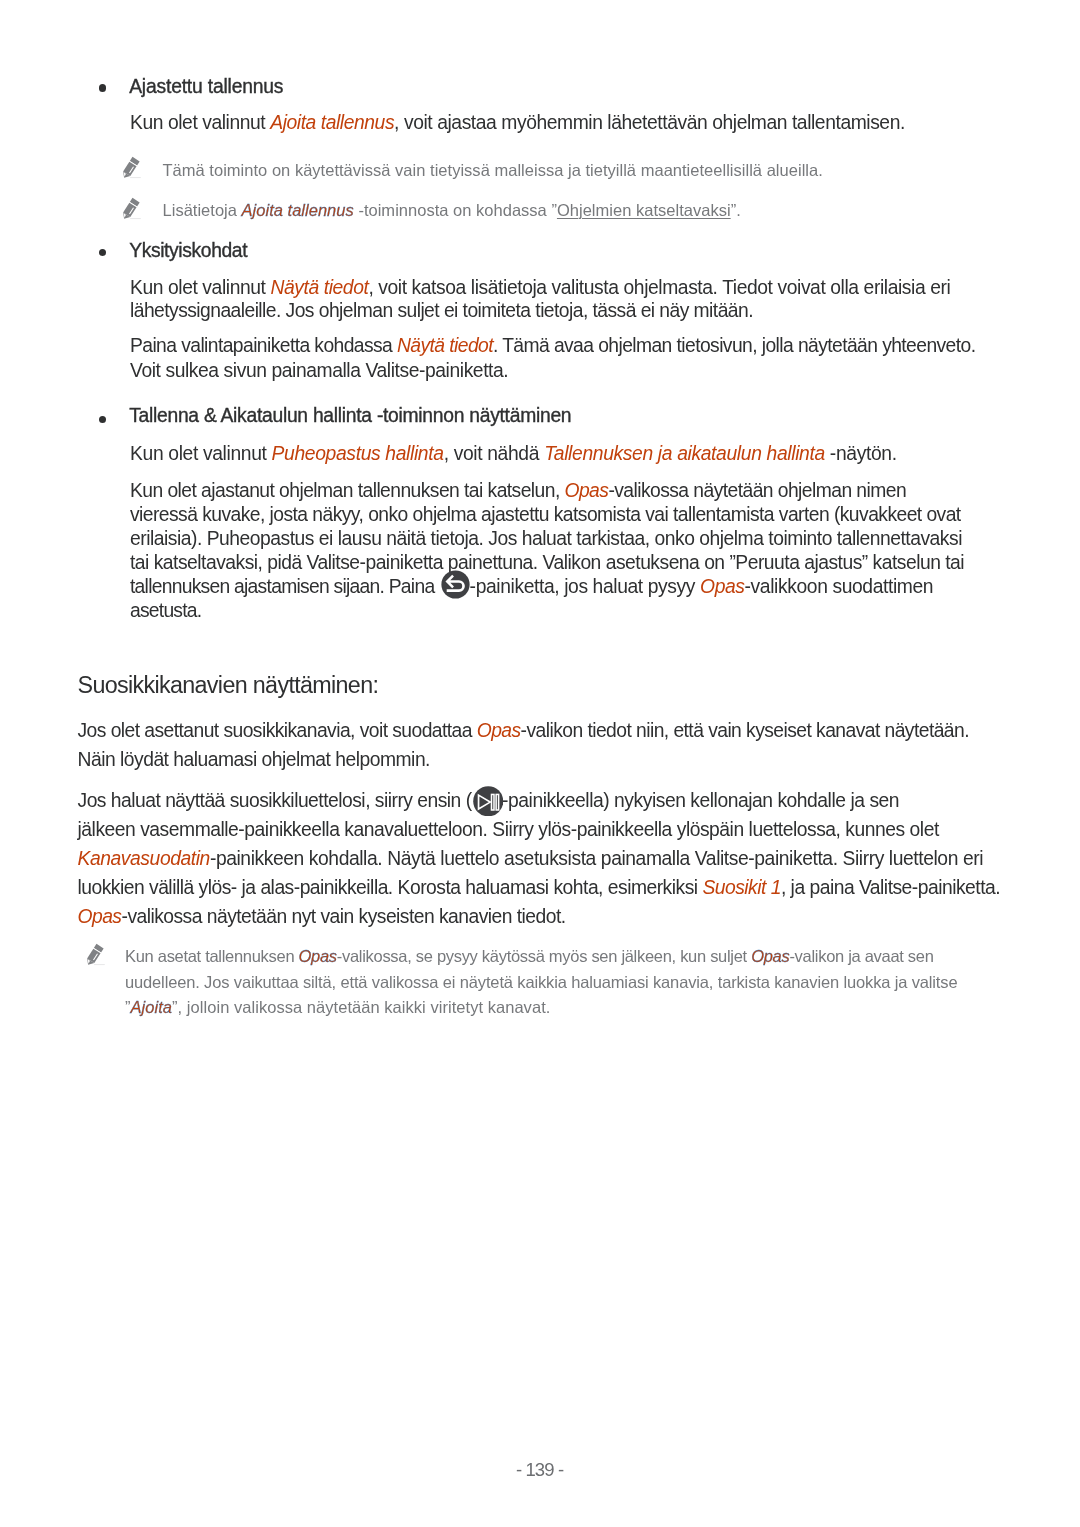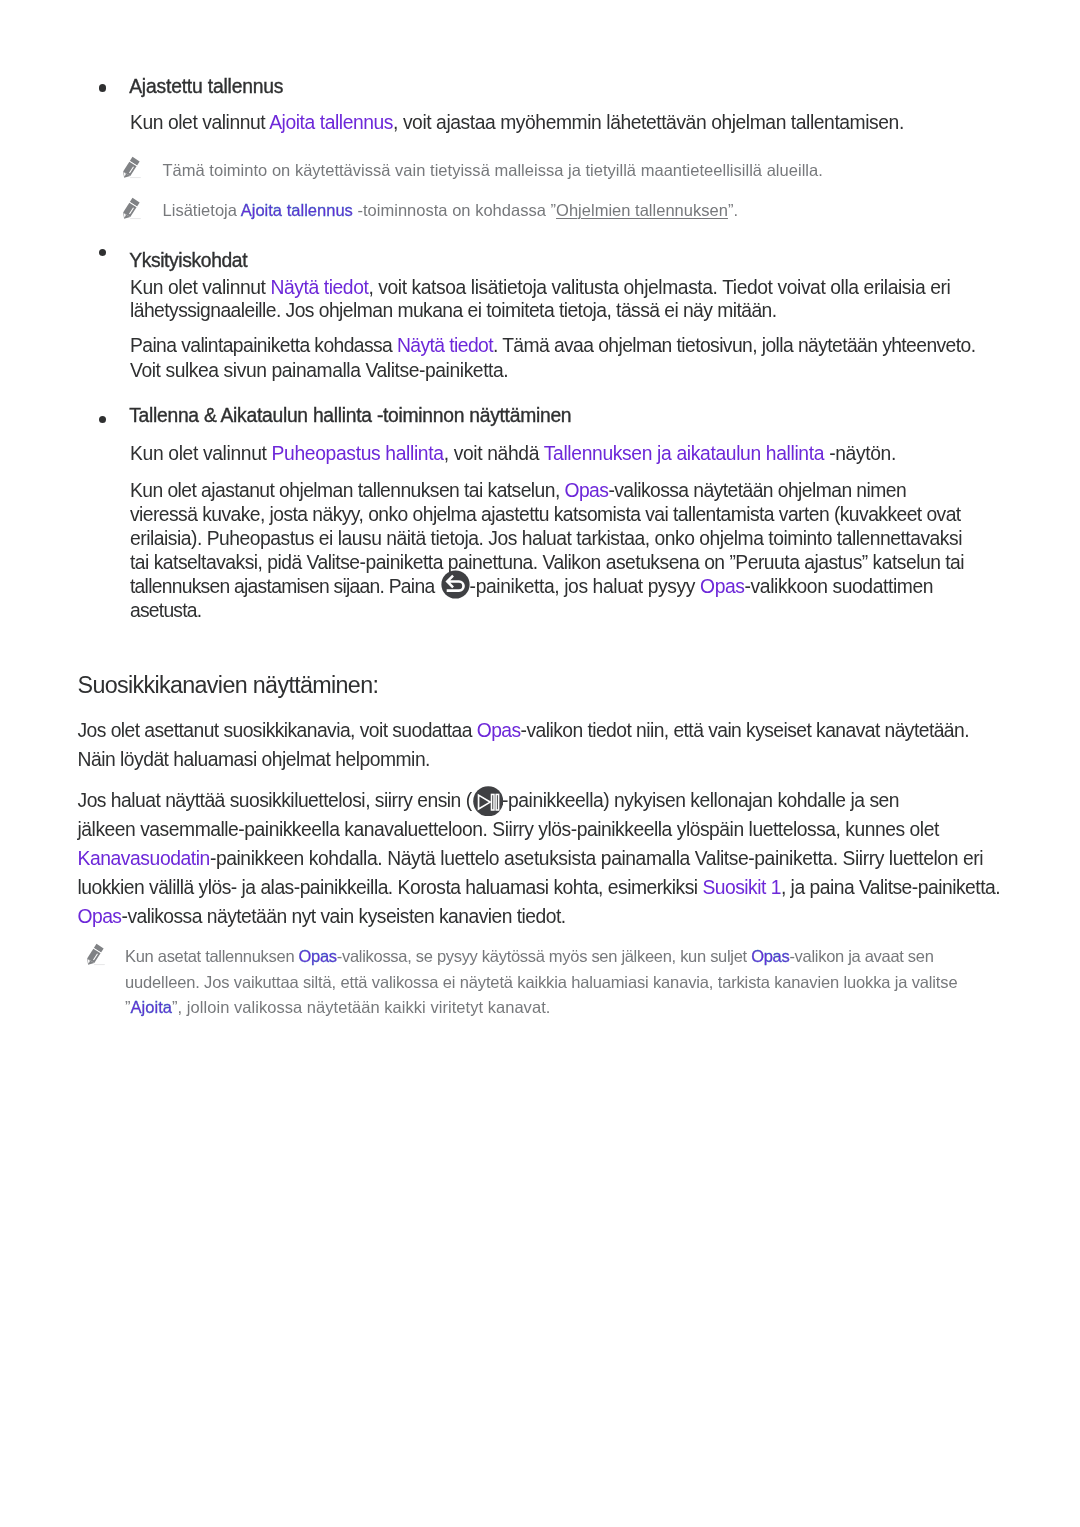--- a/index.html
+++ b/index.html
@@ -6,21 +6,21 @@
   * { box-sizing:border-box; }
   html,body { margin:0; padding:0; }
   body { width:1080px; height:1527px; background:#ffffff;
          font-family:"Liberation Sans", sans-serif; color:#2f3031;
          -webkit-font-smoothing:antialiased; }
   .page { position:relative; width:1080px; height:1527px; overflow:hidden; background:#fff; }
   .blk { position:absolute; white-space:nowrap; }
   .ln { white-space:nowrap; position:absolute; left:0; }
   .seg { white-space:pre; }
   .blk { width:max-content; }
-  .blue { color:#6d28d9; }
+  .blue { color:#c2410c;font-style:italic; }
   .ulink { color:#77797c; text-decoration:underline; text-underline-offset:2px; text-decoration-thickness:1px; }
   .bullet-dot { position:absolute; width:7.4px; height:7.4px; border-radius:50%; background:#2f3031; }
   .head-b { font-size:19.3px; font-weight:normal; -webkit-text-stroke:0.36px #2f3031; line-height:24px; }
   .body-a { font-size:19.3px; line-height:24.15px; }
   .body-b { font-size:19.3px; line-height:28.9px; }
   .note-a { font-size:16.5px; line-height:26.2px; color:#77797c; }
   .note-a .blue { -webkit-text-stroke:0.28px #1b6cb3; }
   .sec-h  { font-size:23.3px; line-height:28px; font-weight:normal; }
   .pencil { position:absolute; width:27.3px; height:27.3px; display:block; }
   .pageno { position:absolute; left:0; width:1080px; text-align:center; font-size:18.5px; line-height:22px; color:#6c6e71; letter-spacing:-0.9px; text-indent:-0.9px; }
@@ -61,29 +61,29 @@
           <rect x="0" y="-3.75" width="4.3" height="7.5" fill="#808285"></rect>
           <rect x="4.3" y="-3.75" width="0.8" height="7.5" fill="#fff"></rect>
           <rect x="5.1" y="-3.75" width="10.2" height="7.5" fill="#808285"></rect>
           <rect x="6.8" y="-2.15" width="6.6" height="0.95" fill="#fff"></rect>
           <path d="M15.3 -3.75 L19.5 0 L15.3 3.75 Z" fill="#808285"></path>
           <path d="M15.7 0.55 L18.45 0.2 L15.7 3.05 Z" fill="#fff"></path>
         </g>
         <rect x="8.0" y="19.45" width="9.4" height="0.85" fill="#e6e7e8"></rect>
       </svg></span>
   <div class="blk note-a" style="left:162.5px;top:196.5px">
-      <div class="ln" id="L3_0" style="top:0.83px"><span class="seg" id="L3_0_s0" style="letter-spacing:0.017px"><span>Lisätietoja </span><span class="blue">Ajoita tallennus</span><span> -toiminnosta on kohdassa ”</span><span class="ulink">Ohjelmien tallennuksen</span><span>”.</span></span></div>
+      <div class="ln" id="L3_0" style="top:0.83px"><span class="seg" id="L3_0_s0" style="letter-spacing:0.017px"><span>Lisätietoja </span><span class="blue">Ajoita tallennus</span><span> -toiminnosta on kohdassa ”</span><span class="ulink">Ohjelmien katseltavaksi</span><span>”.</span></span></div>
     </div>
   <div class="bullet-dot" style="left:98.8px;top:248.8px"></div>
   <div class="blk head-b" style="left:129.2px;top:238.1px">
-      <div class="ln" id="L4_0" style="top:11px"><span class="seg" id="L4_0_s0" style="letter-spacing:-0.375px"><span>Yksityiskohdat</span></span></div>
+      <div class="ln" id="L4_0" style="top:1px"><span class="seg" id="L4_0_s0" style="letter-spacing:-0.375px"><span>Yksityiskohdat</span></span></div>
     </div>
   <div class="blk body-a" style="left:130.0px;top:276.0px">
       <div class="ln" id="L5_0" style="top:-0.22px"><span class="seg" id="L5_0_s0" style="letter-spacing:-0.415px"><span>Kun olet valinnut </span><span class="blue">Näytä tiedot</span><span>, voit katsoa lisätietoja valitusta ohjelmasta. Tiedot voivat olla erilaisia eri</span></span></div>
-      <div class="ln" id="L5_1" style="top:22.58px"><span class="seg" id="L5_1_s0" style="letter-spacing:-0.552px"><span>lähetyssignaaleille. Jos ohjelman mukana ei toimiteta tietoja, tässä ei näy mitään.</span></span></div>
+      <div class="ln" id="L5_1" style="top:22.58px"><span class="seg" id="L5_1_s0" style="letter-spacing:-0.552px"><span>lähetyssignaaleille. Jos ohjelman suljet ei toimiteta tietoja, tässä ei näy mitään.</span></span></div>
     </div>
   <div class="blk body-a" style="left:130.0px;top:334.8px">
       <div class="ln" id="L6_0" style="top:-0.32px"><span class="seg" id="L6_0_s0" style="letter-spacing:-0.581px"><span>Paina valintapainiketta kohdassa </span><span class="blue">Näytä tiedot</span><span>. Tämä avaa ohjelman tietosivun, jolla näytetään yhteenveto.</span></span></div>
       <div class="ln" id="L6_1" style="top:24.28px"><span class="seg" id="L6_1_s0" style="letter-spacing:-0.418px"><span>Voit sulkea sivun painamalla Valitse-painiketta.</span></span></div>
     </div>
   <div class="bullet-dot" style="left:98.8px;top:415.6px"></div>
   <div class="blk head-b" style="left:129.2px;top:403.5px">
       <div class="ln" id="L7_0" style="top:0.36px"><span class="seg" id="L7_0_s0" style="letter-spacing:-0.274px"><span>Tallenna &amp; Aikataulun hallinta -toiminnon näyttäminen</span></span></div>
     </div>
   <div class="blk body-a" style="left:130.0px;top:442.4px">
@@ -128,13 +128,14 @@
           <path d="M15.3 -3.75 L19.5 0 L15.3 3.75 Z" fill="#808285"></path>
           <path d="M15.7 0.55 L18.45 0.2 L15.7 3.05 Z" fill="#fff"></path>
         </g>
         <rect x="8.0" y="19.45" width="9.4" height="0.85" fill="#e6e7e8"></rect>
       </svg></span>
   <div class="blk note-a" style="left:125.0px;top:942.2px">
       <div class="ln" id="L13_0" style="top:0.63px"><span class="seg" id="L13_0_s0" style="letter-spacing:-0.298px"><span>Kun asetat tallennuksen </span><span class="blue">Opas</span><span>-valikossa, se pysyy käytössä myös sen jälkeen, kun suljet </span><span class="blue">Opas</span><span>-valikon ja avaat sen</span></span></div>
       <div class="ln" id="L13_1" style="top:26.83px"><span class="seg" id="L13_1_s0" style="letter-spacing:-0.147px"><span>uudelleen. Jos vaikuttaa siltä, että valikossa ei näytetä kaikkia haluamiasi kanavia, tarkista kanavien luokka ja valitse</span></span></div>
       <div class="ln" id="L13_2" style="top:51.63px"><span class="seg" id="L13_2_s0" style="letter-spacing:0.041px"><span>”</span><span class="blue">Ajoita</span><span>”, jolloin valikossa näytetään kaikki viritetyt kanavat.</span></span></div>
     </div>
+  <div class="pageno" style="top:1459.4px">- 139 -</div>
 </div>
 
 </body></html>

